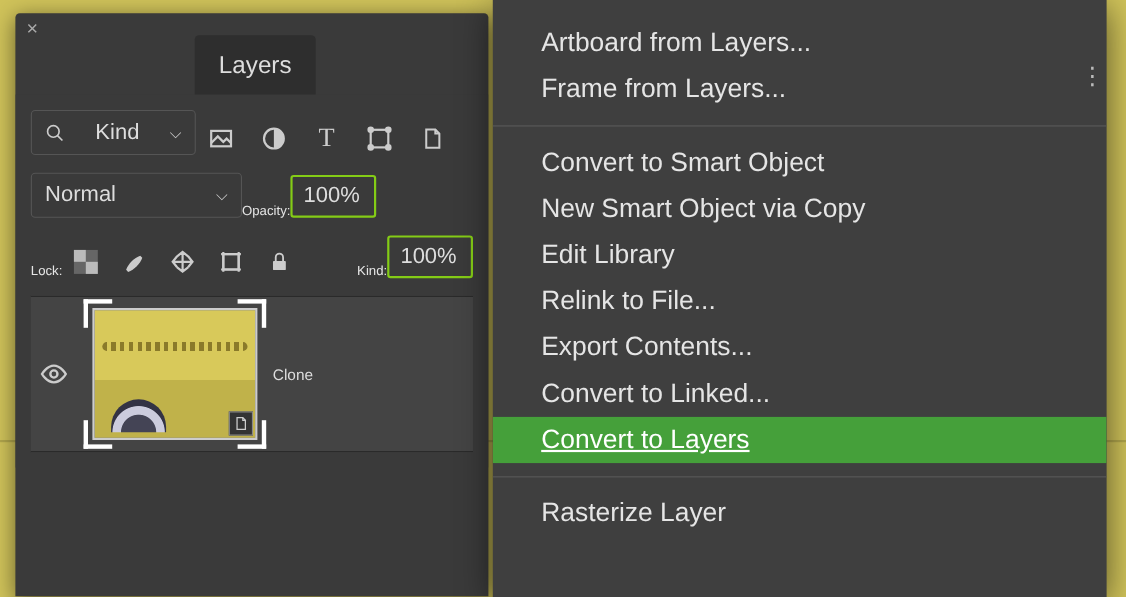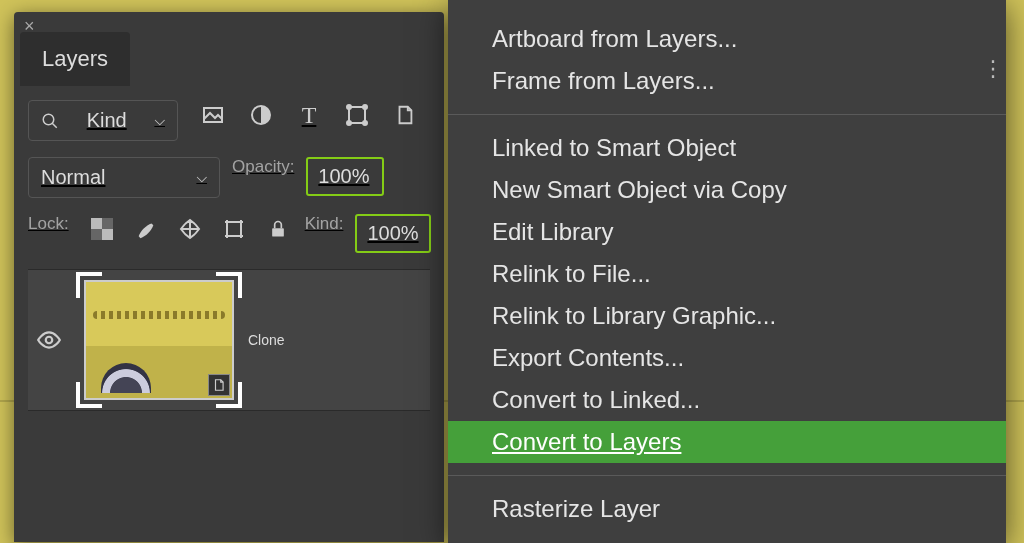--- a/index.html
+++ b/index.html
@@ -4,33 +4,33 @@
 <style>
 * { margin:0; padding:0; box-sizing:border-box; font-family:-apple-system,"Segoe UI",Arial,sans-serif; }
 body { width:1024px; height:543px; background:#c9b952; overflow:hidden; position:relative; }
 .canvas-bg { position:absolute; inset:0; background:#d0c35a; }
 .canvas-bg::before,.canvas-bg::after{content:"";position:absolute;background:rgba(0,0,0,0.15);}
 .canvas-bg::before{left:0;top:400px;width:100%;height:2px;}
 .canvas-bg::after{left:460px;top:0;width:2px;height:100%;}
 
 .panel { position:absolute; left:14px; top:12px; width:430px; height:530px; background:#3a3a3a; border-radius:4px 4px 0 0; box-shadow:0 4px 20px rgba(0,0,0,0.5); overflow:hidden;}
 .close-x { position:absolute; left:10px; top:4px; color:#aaa; font-size:18px; cursor:pointer;}
-.tab-bar { display:flex; height:54px; align-items:flex-end; margin-top:20px;}
+.tab-bar { display:flex; height:54px; align-items:flex-end; margin-top:20px;justify-content:center;}
 .tab { padding:14px 22px; color:#ddd; font-size:22px; background:#2e2e2e; border-radius:4px 4px 0 0; margin-left:6px;}
 .panel-body{background:#3a3a3a;padding:14px 14px;}
 
-.row{display:flex;align-items:flex-start;gap:12px;margin-bottom:16px;text-decoration:underline;}
+.row{display:flex;align-items:flex-end;margin-bottom:16px;}
 .dropdown{display:flex;align-items:center;justify-content:space-between;background:#3a3a3a;border:1px solid #555;border-radius:4px;padding:8px 12px;color:#ddd;font-size:20px;}
 .kind-dd{width:150px;}
 .chev{font-size:14px;color:#ccc;margin-left:6px;}
 .icon-btn{width:30px;height:30px;display:flex;align-items:center;justify-content:center;color:#ccc;font-size:20px;}
 .filter-icons{display:flex;gap:18px;margin-left:8px;}
 
 .blend-dd{width:192px;}
-.lbl{color:#a3a3a3;font-size:17px;}
+.lbl{color:#e5e5e5;font-size:12px;}
 .val-box{background:#3a3a3a;border:2px solid #84cc16;padding:6px 10px;color:#ddd;font-size:20px;border-radius:3px;width:78px;text-align:left;}
 
 .lock-row .lock-icons{display:flex;gap:14px;margin-left:6px;}
 .lock-row .lock-icons .icon-btn{font-size:22px;}
 
 .layer-row{display:flex;align-items:center;padding:10px 8px;background:#444;border-top:1px solid #2a2a2a;border-bottom:1px solid #2a2a2a;margin-top:6px;}
 .vis-eye{width:34px;color:#ccc;font-size:24px;text-align:center;}
 .thumb-wrap{position:relative;width:150px;height:120px;margin:0 14px;}
 .thumb-wrap .corners{position:absolute;inset:-8px;pointer-events:none;}
 .corners span{position:absolute;width:26px;height:26px;border:4px solid #fff;}
@@ -186,24 +186,23 @@
 
   </div>
 </div>
 
 <div class="menu">
   <div class="more-handle">⋮</div>
   <div id="menu-mount">
       <div class="menu-item">Artboard from Layers...</div>
       <div class="menu-item">Frame from Layers...</div>
       <div class="menu-sep"></div>
-      <div class="menu-item">Linked to Smart Object</div>
+      <div class="menu-item">Convert to Smart Object</div>
       <div class="menu-item">New Smart Object via Copy</div>
       <div class="menu-item">Edit Library</div>
       <div class="menu-item">Relink to File...</div>
-      <div class="menu-item">Relink to Library Graphic...</div>
       <div class="menu-item">Export Contents...</div>
       <div class="menu-item">Convert to Linked...</div>
       <div class="menu-item highlight">Convert to Layers</div>
       <div class="menu-sep"></div>
       <div class="menu-item">Rasterize Layer</div>
     </div>
 </div>
 
 </body></html>

